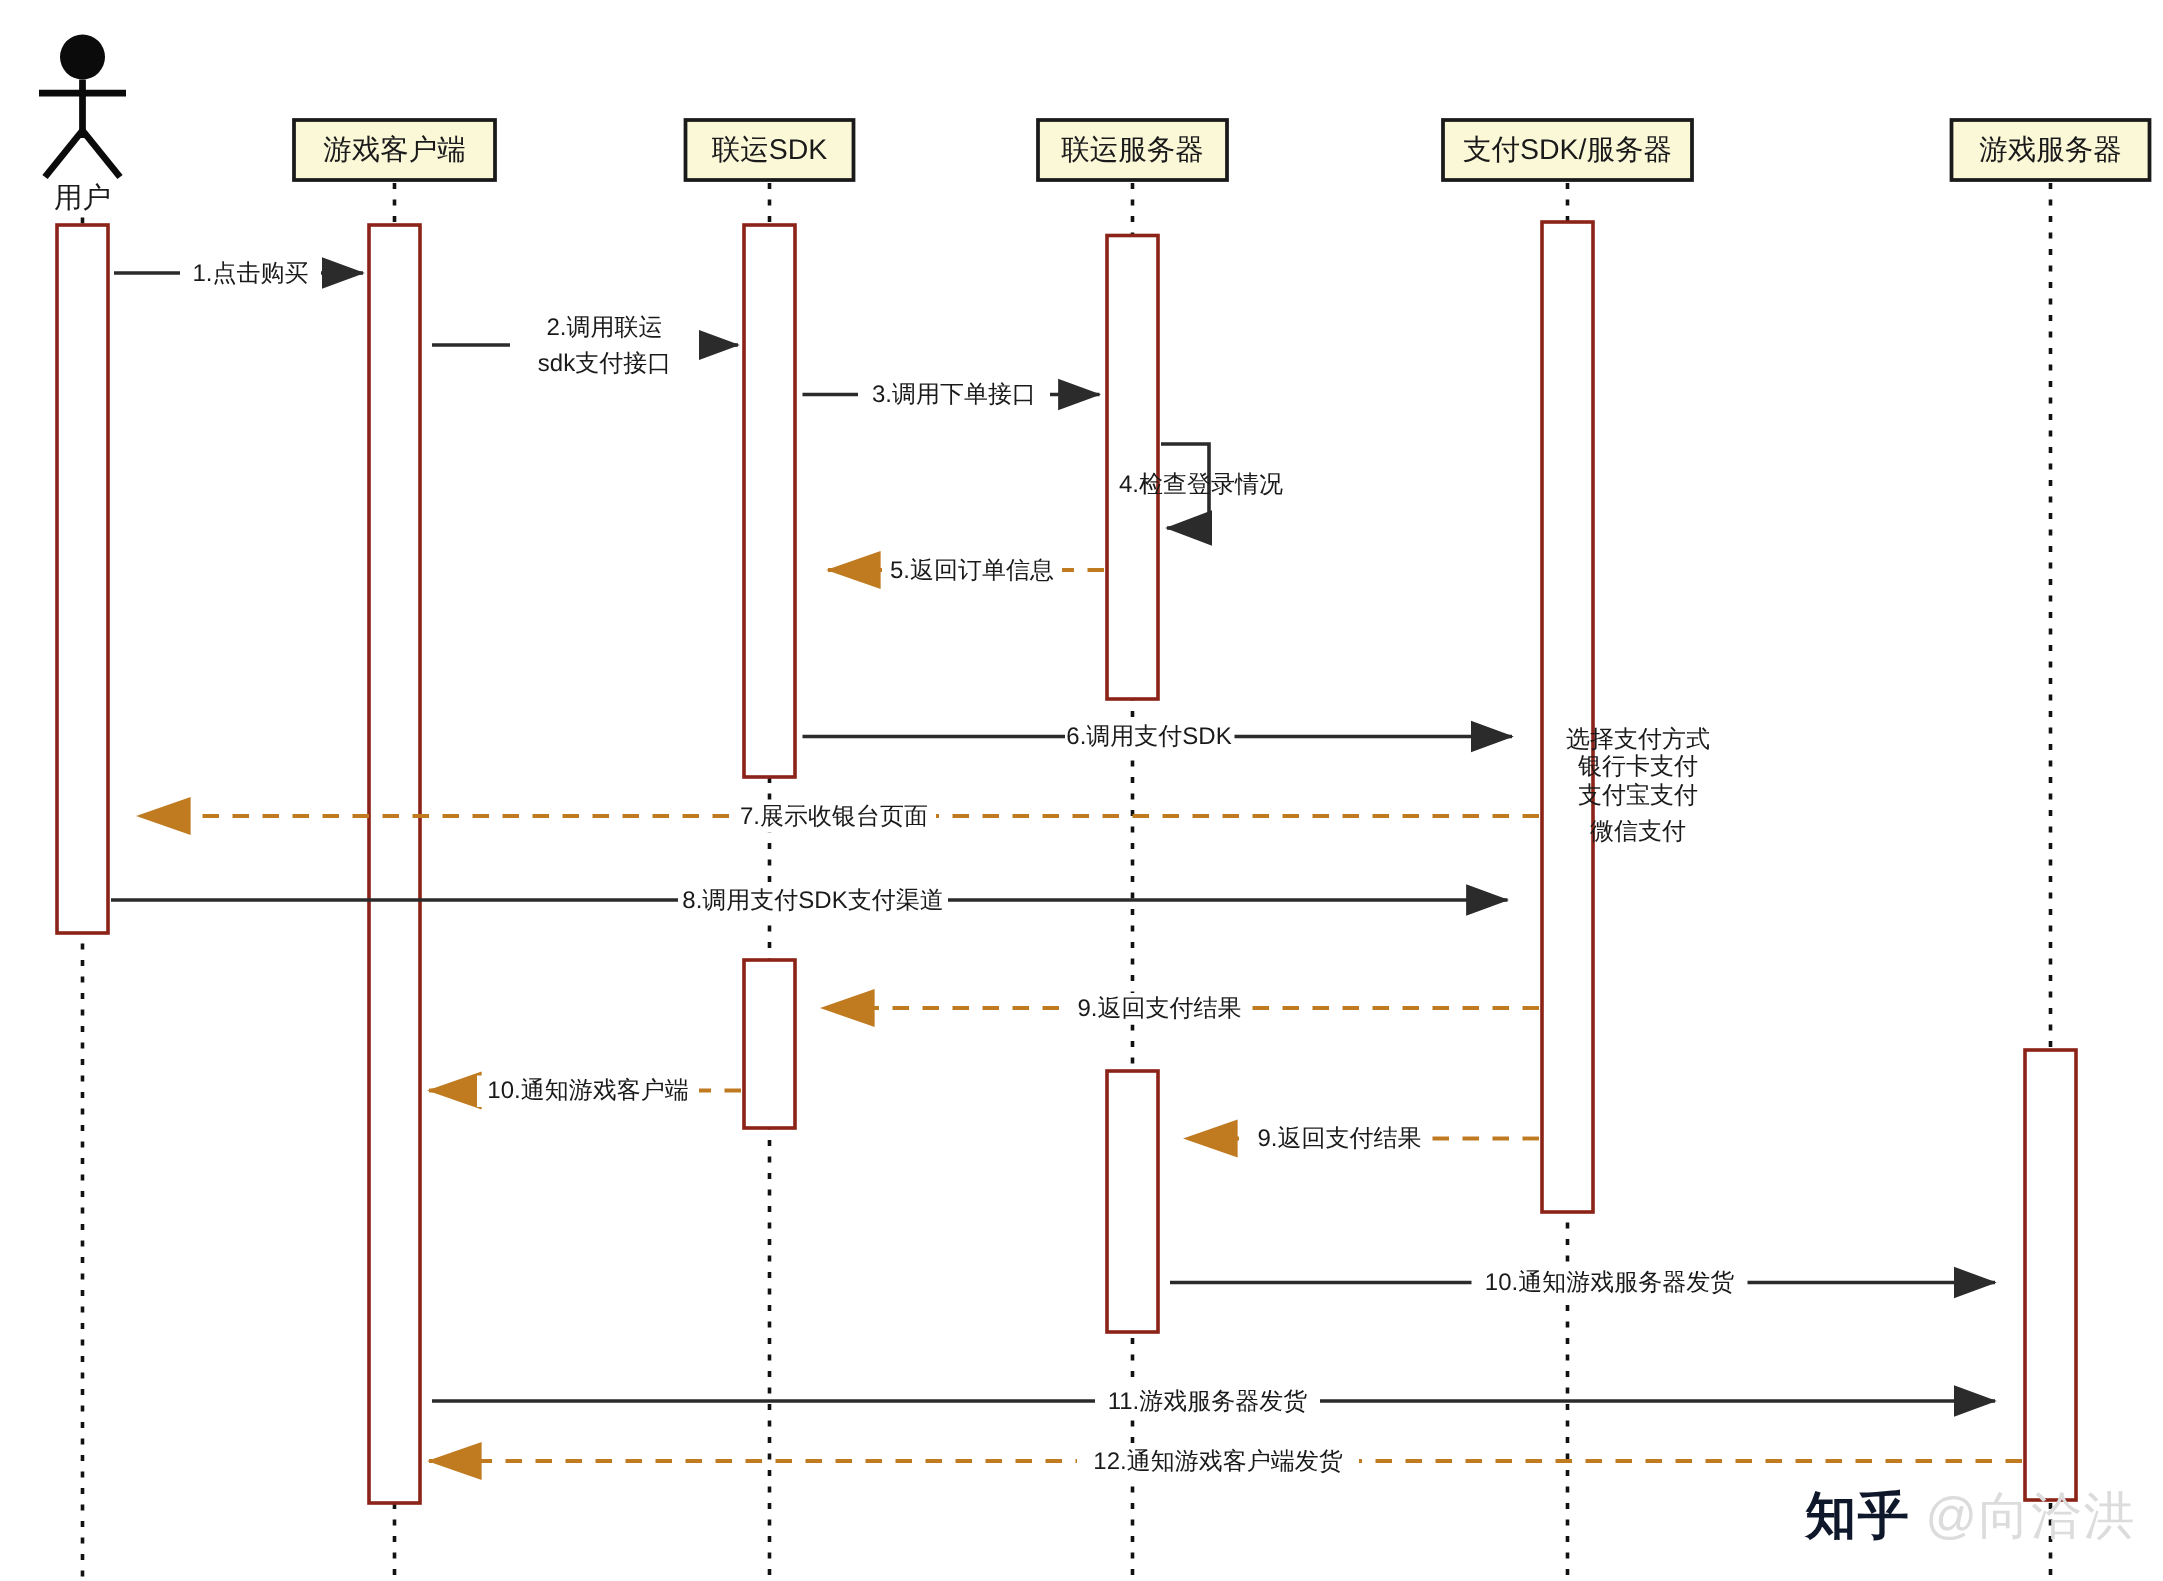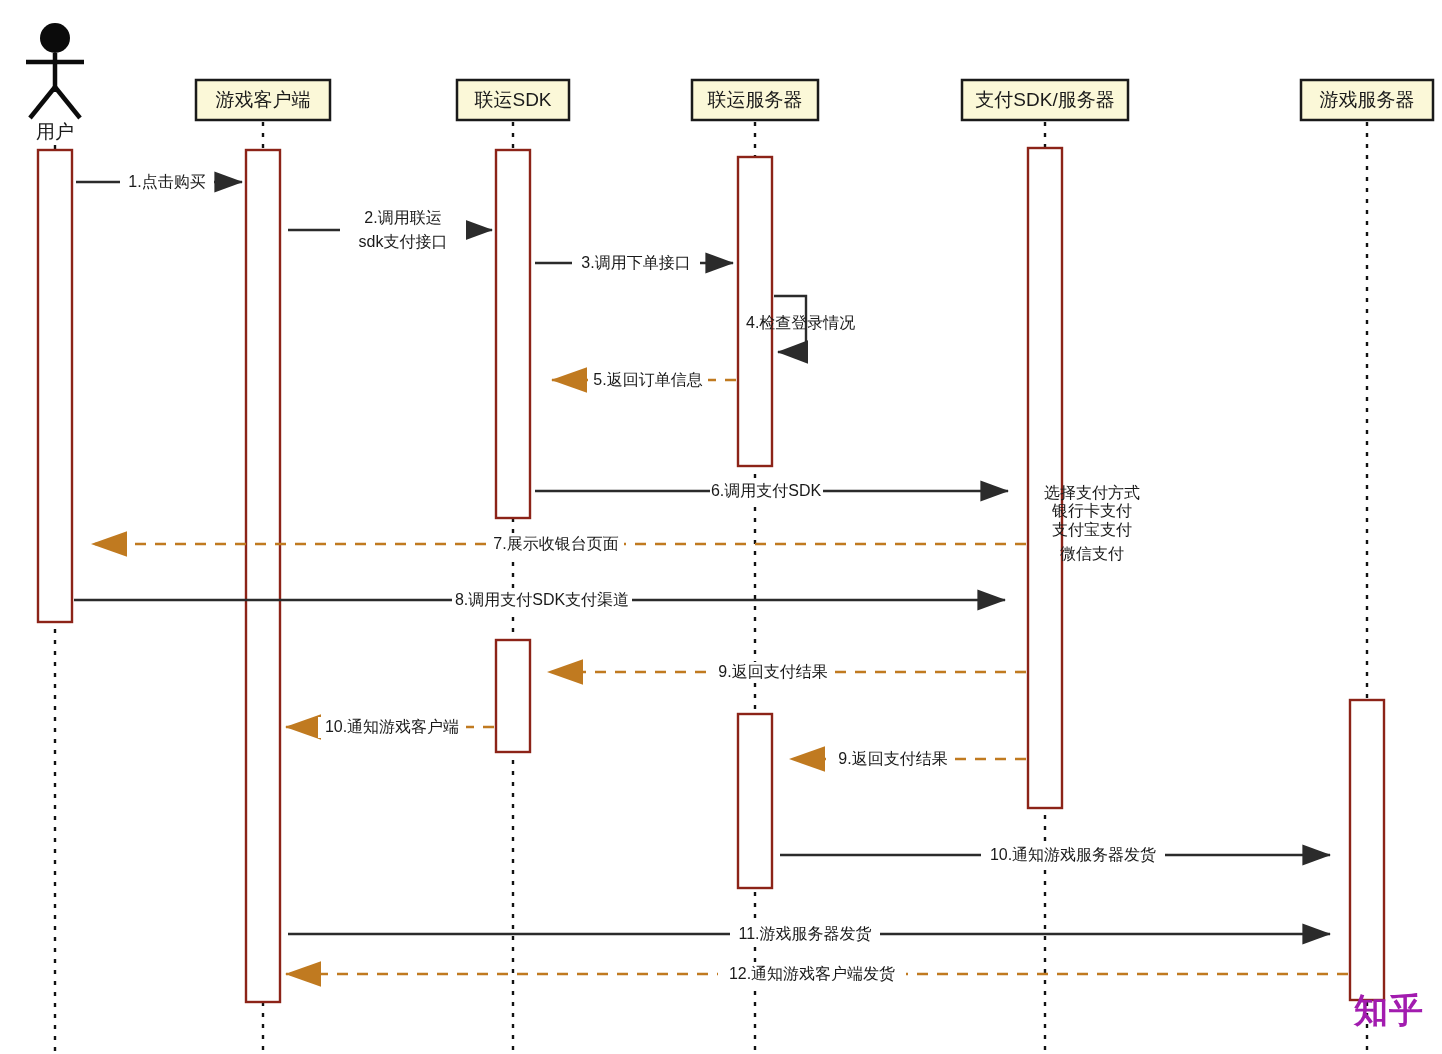--- a/index.html
+++ b/index.html
@@ -108,21 +108,21 @@
     display: flex;
     align-items: center;
     gap: 10px;
     font-family: "Liberation Sans", "DejaVu Sans", sans-serif;
     font-size: 34px;
     color: #d7d7d7;
     letter-spacing: 1px;
     user-select: none;
     pointer-events: none;
   }
-  .wm-logo { font-weight: bold; color: #a21caf; }
+  .wm-logo { font-weight: bold; color: #0f172a; }
   .wm-handle { color: #dcdcdc; }
   .white-mask { fill: #ffffff; }
 </style>
 </head>
 <body>
 
 <div id="canvas">
   <svg id="diagram" viewBox="0 0 1442 1054" xmlns="http://www.w3.org/2000/svg">
     <defs>
       <marker id="arrow-black" viewBox="0 0 12 10" refX="11.5" refY="5" markerWidth="12" markerHeight="10" orient="auto-start-reverse">
@@ -269,14 +269,15 @@
 
     <g>
       <line class="msg-return" x1="1348" y1="974" x2="286" y2="974" marker-end="url(#arrow-orange)"></line>
       <rect class="white-mask" x="718" y="964" width="188" height="21"></rect>
       <text class="label-sync" x="812" y="975">12.通知游戏客户端发货</text>
     </g>
   </svg>
 
   <div class="watermark">
     <span class="wm-logo">知乎</span>
+    <span class="wm-handle">@向洽洪</span>
   </div>
 </div>
 
 </body></html>

